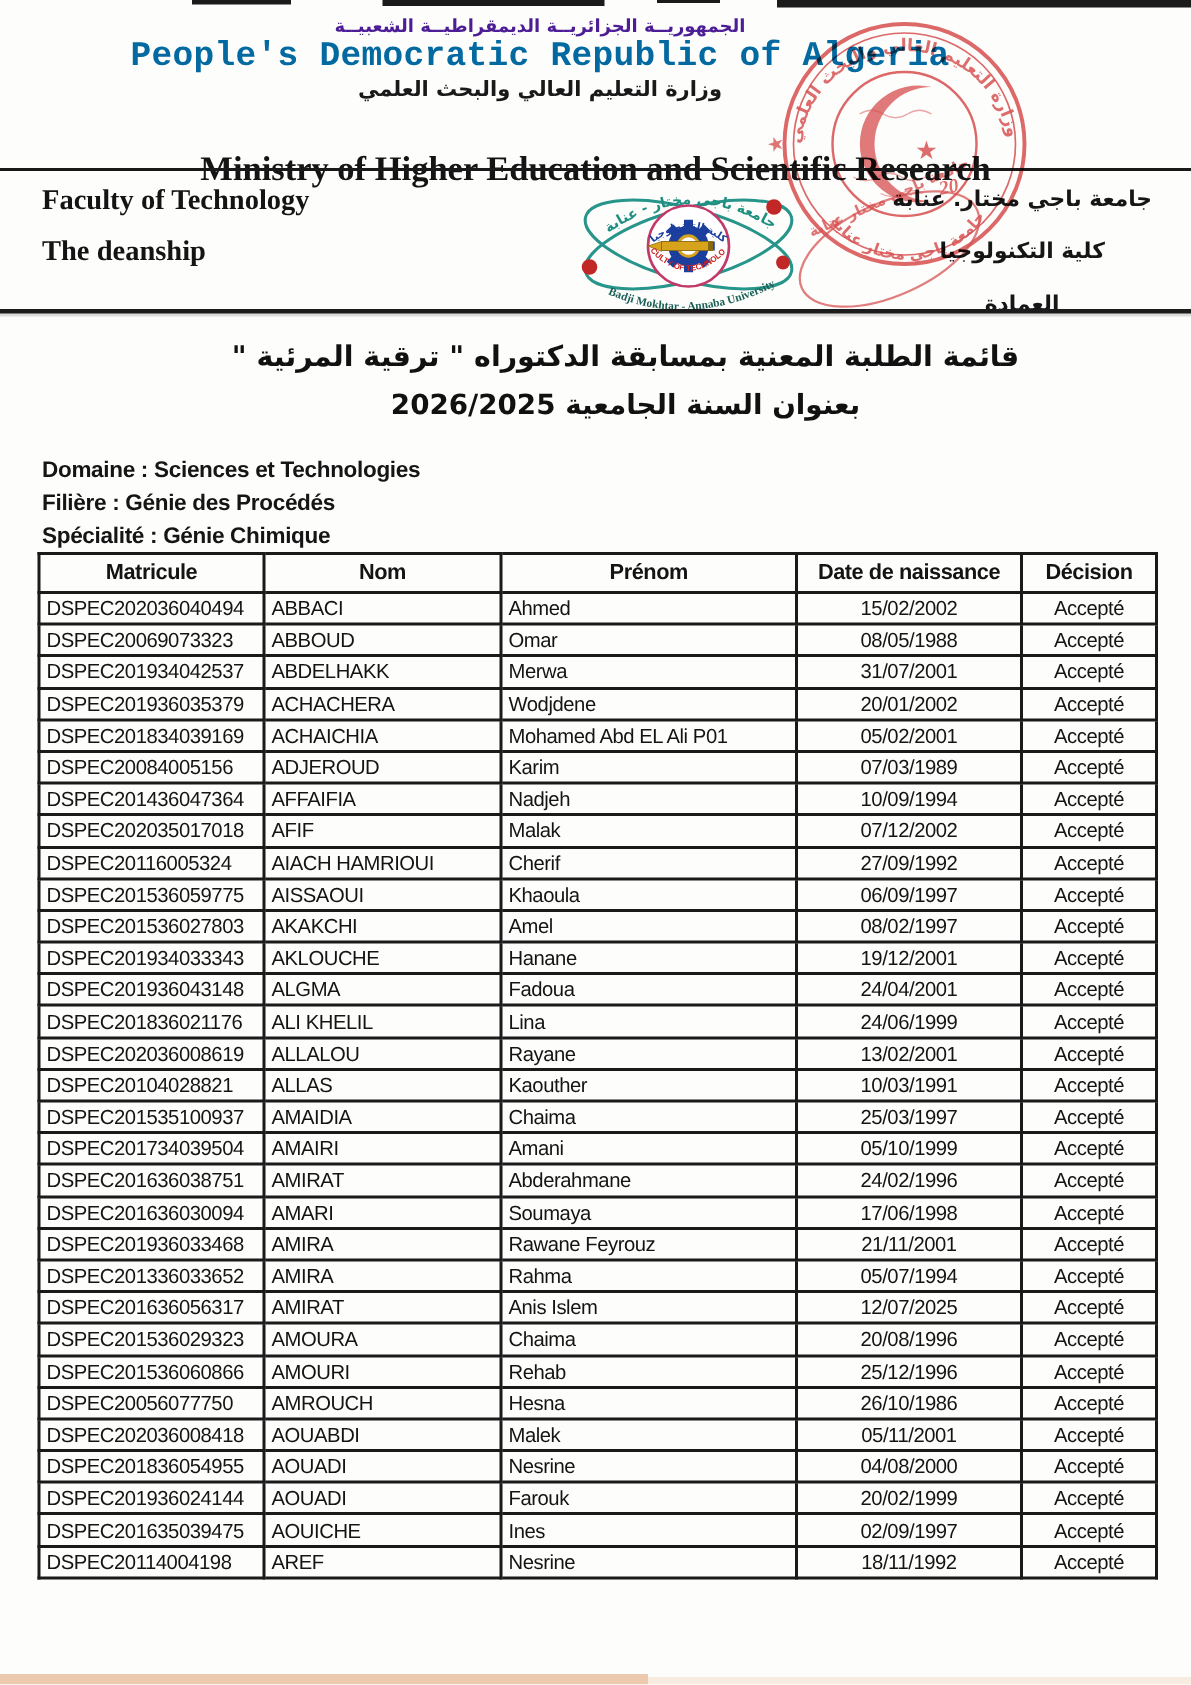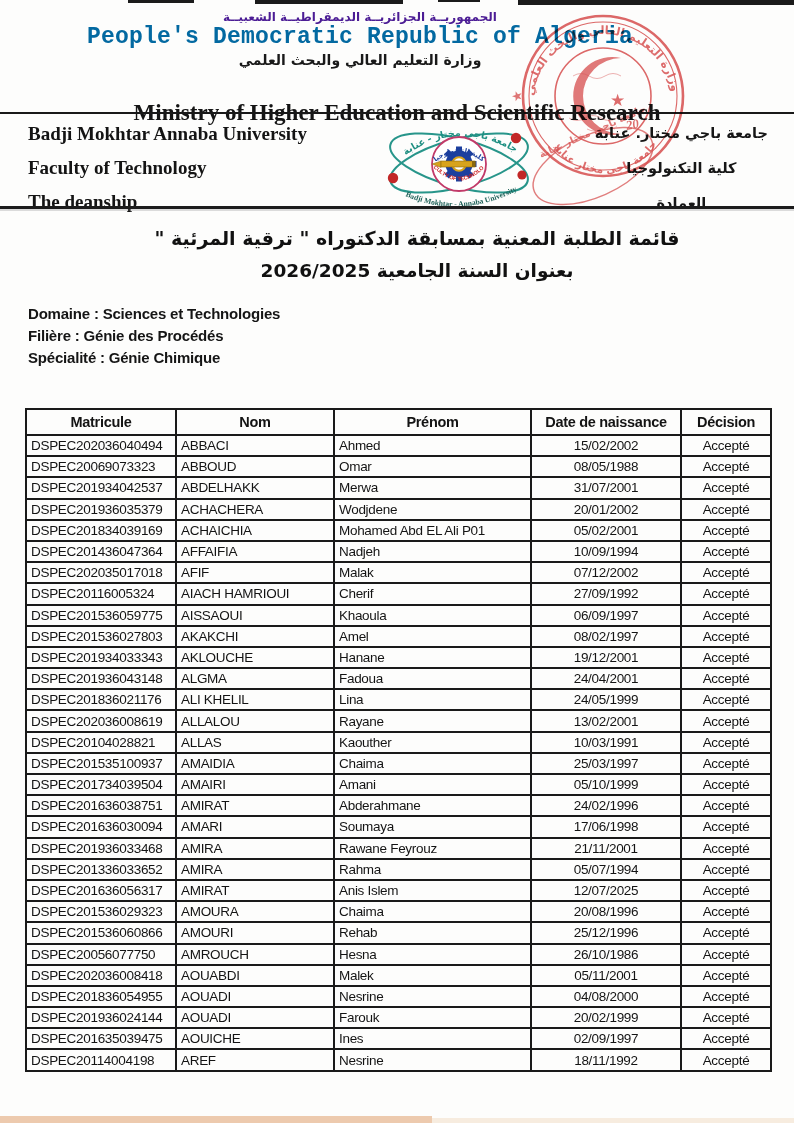--- a/index.html
+++ b/index.html
@@ -24,21 +24,21 @@
   .inst-ar div{height:35px;line-height:32px;}
   
   .doc-title{position:absolute;top:227px;left:0;width:794px;text-align:center;direction:rtl;
     font-family:"DejaVu Sans",sans-serif;font-weight:bold;color:#111;padding-left:20px;}
   .doc-title .t1{font-size:19px;}
   .doc-title .t2{font-size:18.5px;margin-top:11px;}
   
   .program{position:absolute;top:303px;left:28px;font-weight:bold;font-size:15px;letter-spacing:-.2px;color:#151515;}
   .program div{height:22px;line-height:22px;}
   
-  table.students{position:absolute;top:408px;left:25px;width:745px;border-collapse:collapse;table-layout:fixed;
+  table.students{position:absolute;top:368px;left:25px;width:745px;border-collapse:collapse;table-layout:fixed;
     font-size:13.5px;letter-spacing:-.3px;color:#141414;}
   table.students th, table.students td{border:2px solid #1a1a1a;overflow:hidden;white-space:nowrap;}
   table.students th{height:22px;font-size:14.5px;font-weight:bold;text-align:center;padding:1px 2px;}
   table.students td{height:19.2px;padding:0 4px;}
   td.c0,td.c1,td.c2{text-align:left;}
   td.c3,td.c4{text-align:center;}
   
   .edge{background:#1b1b1b;}
   .bottom-bar1{position:absolute;left:0;top:1116px;width:432px;height:7px;background:#e2a979;opacity:.6;}
   .bottom-bar2{position:absolute;left:432px;top:1118px;width:362px;height:5px;background:#efd6bd;opacity:.45;}
@@ -57,21 +57,20 @@
 <div class="nat-header">
   <div class="ar-line1">الجمهوريــة الجزائريــة الديمقراطيــة الشعبيــة</div>
   <div class="en-line">People's Democratic Republic of Algeria</div>
   <div class="ar-line2">وزارة التعليم العالي والبحث العلمي</div>
 </div>
 <div class="en-line2 abs" style="top:86px;left:0;text-align:center;">Ministry of Higher Education and Scientific Research</div>
 
 <div class="rule1"></div>
 
 <div class="inst-en">
-  <div>Badji Mokhtar Annaba University</div>
   <div>Faculty of Technology</div>
   <div>The deanship</div>
 </div>
 <div class="inst-ar">
   <div>جامعة باجي مختار. عنابة</div>
   <div>كلية التكنولوجيا</div>
   <div>العمادة</div>
 </div>
 
 <svg class="logo-svg" width="192" height="100" viewBox="0 0 192 100">
@@ -211,20 +210,27 @@
         <td class="c4">Accepté</td>
       </tr>
       <tr>
         <td class="c0">DSPEC201834039169</td>
         <td class="c1">ACHAICHIA</td>
         <td class="c2">Mohamed Abd EL Ali P01</td>
         <td class="c3">05/02/2001</td>
         <td class="c4">Accepté</td>
       </tr>
       <tr>
+        <td class="c0">DSPEC20084005156</td>
+        <td class="c1">ADJEROUD</td>
+        <td class="c2">Karim</td>
+        <td class="c3">07/03/1989</td>
+        <td class="c4">Accepté</td>
+      </tr>
+      <tr>
         <td class="c0">DSPEC201436047364</td>
         <td class="c1">AFFAIFIA</td>
         <td class="c2">Nadjeh</td>
         <td class="c3">10/09/1994</td>
         <td class="c4">Accepté</td>
       </tr>
       <tr>
         <td class="c0">DSPEC202035017018</td>
         <td class="c1">AFIF</td>
         <td class="c2">Malak</td>
@@ -263,21 +269,21 @@
         <td class="c0">DSPEC201936043148</td>
         <td class="c1">ALGMA</td>
         <td class="c2">Fadoua</td>
         <td class="c3">24/04/2001</td>
         <td class="c4">Accepté</td>
       </tr>
       <tr>
         <td class="c0">DSPEC201836021176</td>
         <td class="c1">ALI KHELIL</td>
         <td class="c2">Lina</td>
-        <td class="c3">24/05/1999</td>
+        <td class="c3">24/06/1999</td>
         <td class="c4">Accepté</td>
       </tr>
       <tr>
         <td class="c0">DSPEC202036008619</td>
         <td class="c1">ALLALOU</td>
         <td class="c2">Rayane</td>
         <td class="c3">13/02/2001</td>
         <td class="c4">Accepté</td>
       </tr>
       <tr>

